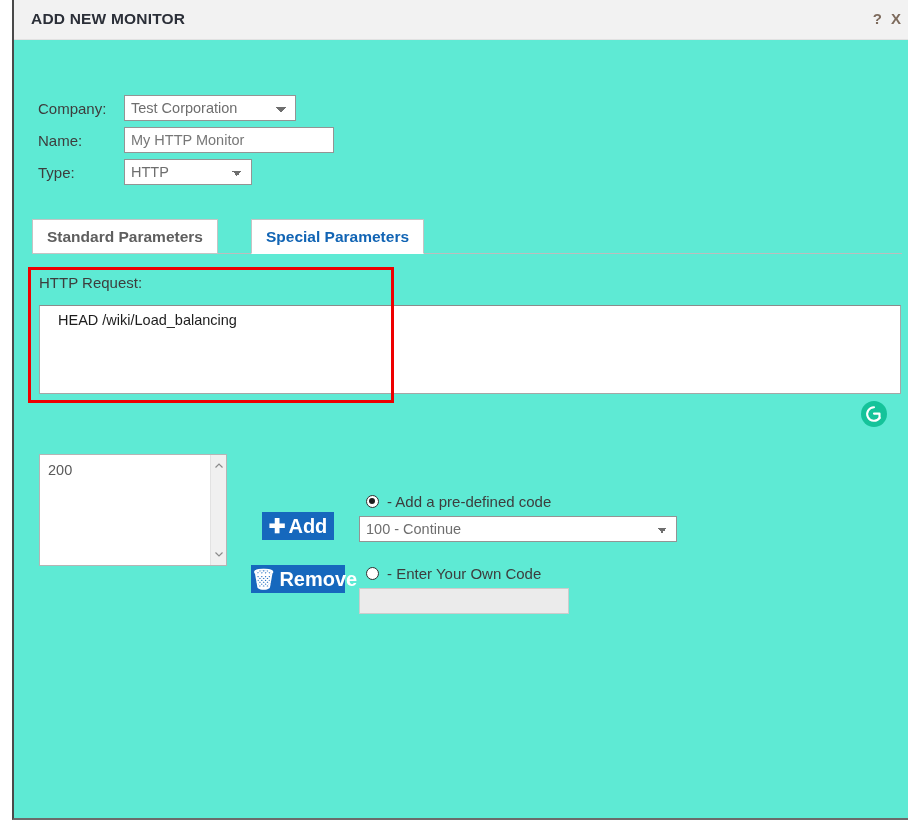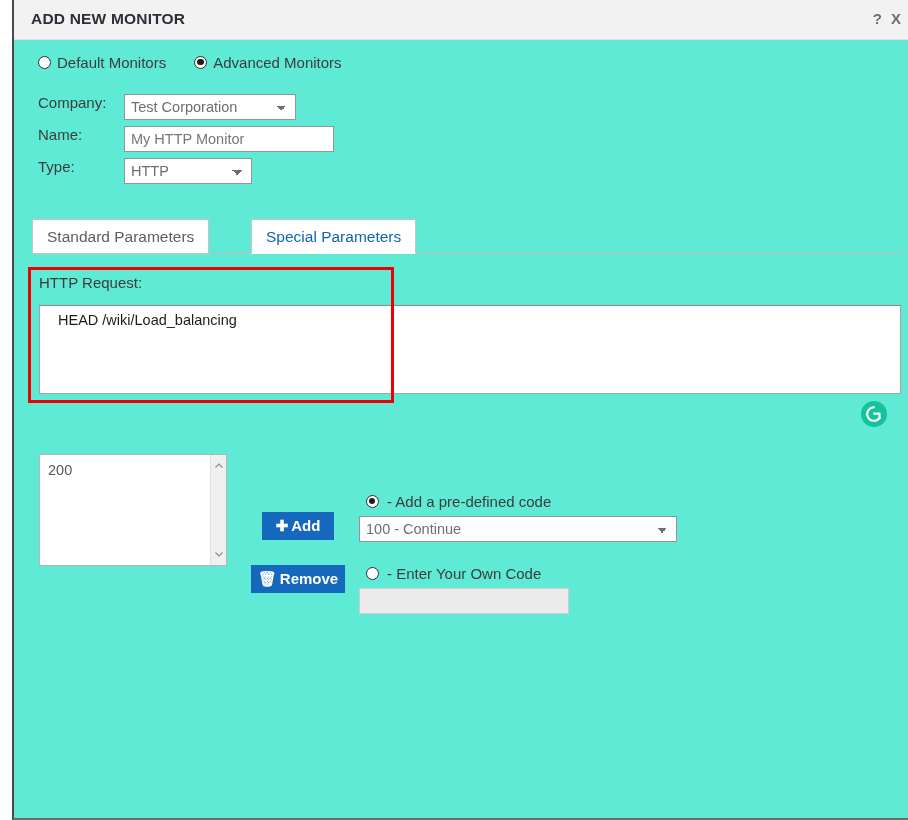--- a/index.html
+++ b/index.html
@@ -109,21 +109,21 @@
   }
 
   
   #form-fields {
     position: absolute;
     left: 24px;
     top: 53px;
   }
   .field-row {
     display: flex;
-    align-items: flex-start;
+    align-items: center;
     height: 28px;
     margin-bottom: 4px;
   }
   .field-label {
     width: 86px;
     font-size: 15px;
     color: #3d3d3d;
     flex: 0 0 auto;
   }
   .ctrl {
@@ -172,21 +172,21 @@
     background: #bdbdbd;
   }
   .tab {
     position: absolute;
     bottom: 0;
     box-sizing: border-box;
     height: 35px;
     line-height: 33px;
     padding: 0 14px;
     font-size: 15.5px;
-    font-weight: normal;
+    font-weight: bold;
     border: 1px solid #c4c4c4;
     background: #ffffff;
     cursor: pointer;
     font-family: "Liberation Sans", sans-serif;
   }
   #tab-standard {
     left: 0;
     color: #5e5e5e;
   }
   #tab-special {
@@ -290,21 +290,21 @@
   #scroll-up { top: 6px; }
   #scroll-down { bottom: 6px; }
 
   
   .blue-btn {
     position: absolute;
     background: #1668bd;
     color: #ffffff;
     border: none;
     font-family: "Liberation Sans", sans-serif;
-    font-size: 15px;
+    font-size: 20px;
     font-weight: bold;
     cursor: pointer;
     padding: 0;
     height: 28px;
     line-height: 28px;
     text-align: center;
     white-space: nowrap;
   }
   #add-button {
     left: 248px;
@@ -390,30 +390,20 @@
 <div id="window">
 
   <div id="titlebar">
     <div id="title-text">ADD NEW MONITOR</div>
     <div class="titlebar-btn" id="help-btn">?</div>
     <div class="titlebar-btn" id="close-btn">X</div>
   </div>
 
   <div id="content">
 
-    <div id="monitor-mode-row">
-      <div class="radio-opt">
-        <span class="radio"></span>
-        <span class="radio-label">Default Monitors</span>
-      </div>
-      <div class="radio-opt">
-        <span class="radio checked"></span>
-        <span class="radio-label">Advanced Monitors</span>
-      </div>
-    </div>
 
     <div id="form-fields">
       <div class="field-row">
         <span class="field-label">Company:</span>
         <select class="ctrl" id="company-select">
           <option>Test Corporation</option>
         </select>
       </div>
       <div class="field-row">
         <span class="field-label">Name:</span>

